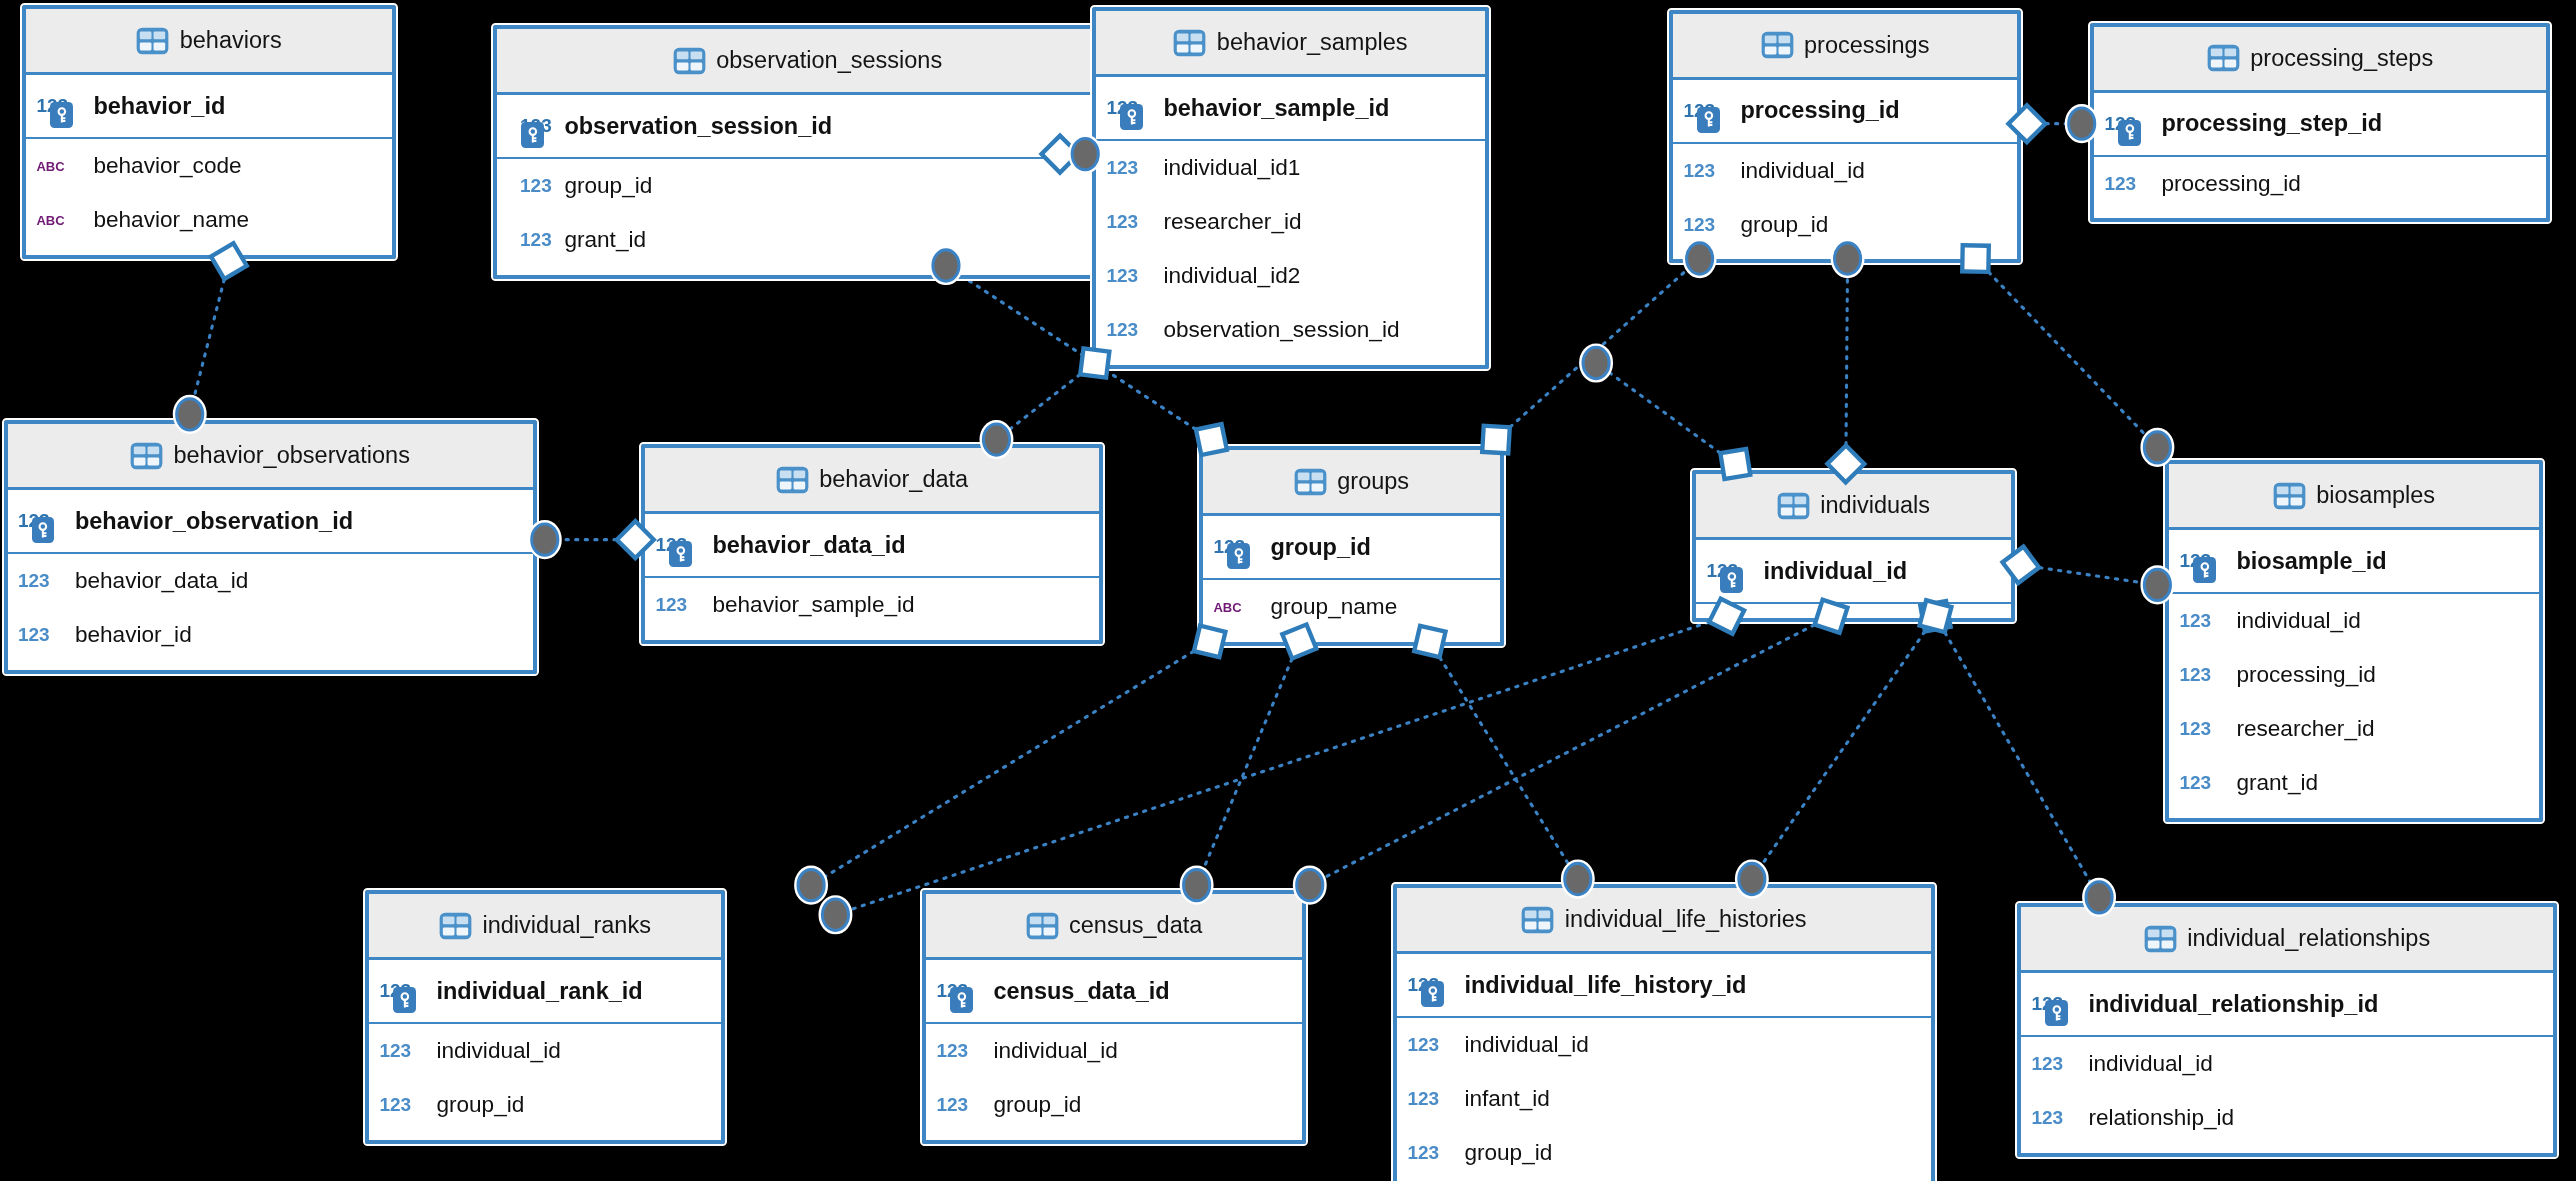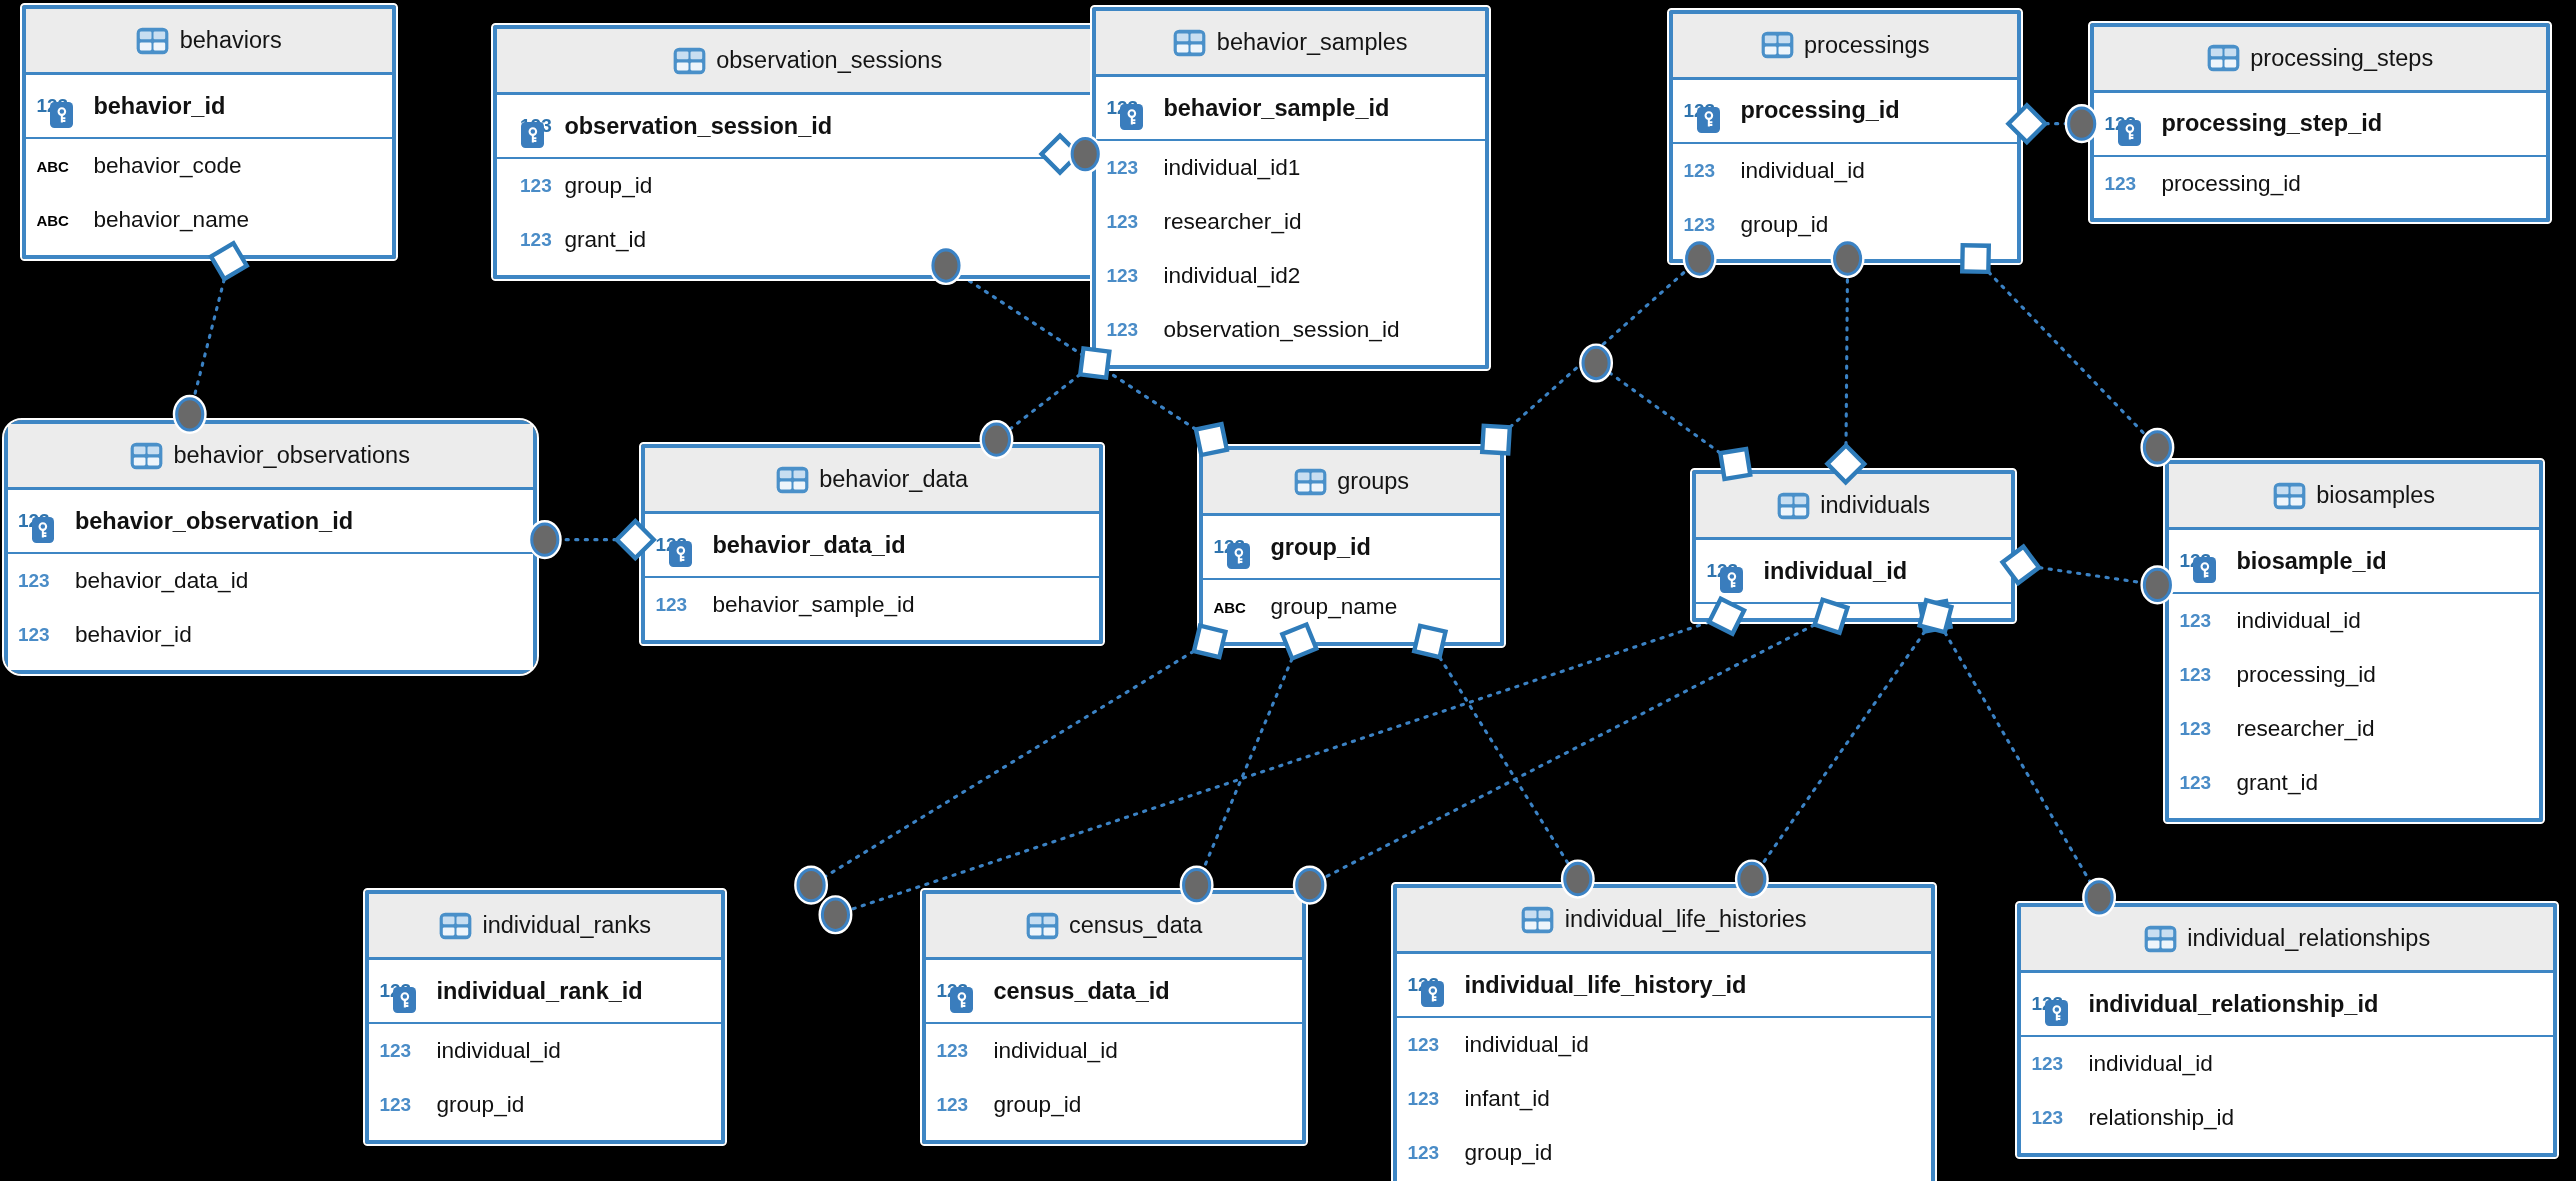--- a/index.html
+++ b/index.html
@@ -16,21 +16,21 @@
   .t-title{font-size:23.5px;color:#141414;}
   .t-icon{display:inline-flex;width:33px;height:28px;}
   .t-icon svg{width:33px;height:28px;}
   .pk-row{height:64px;display:flex;align-items:center;border-bottom:2.6px solid #3e86c4;
           background:#fff;padding-left:10.4px;box-sizing:border-box;}
   .t-body{padding-bottom:7.8px;background:#fff;}
   .f-row{height:54px;display:flex;align-items:center;padding-left:10.4px;box-sizing:border-box;}
   .f-icon{width:57px;flex:0 0 57px;display:inline-block;position:relative;}
   .n123{font-weight:bold;font-size:19px;color:#4a8cc7;letter-spacing:0px;}
   .pk-row .n123{color:#2f74ae;}
-  .abc{font-weight:bold;font-size:15px;color:#000000;}
+  .abc{font-weight:bold;font-size:13px;color:#701a75;}
   .key-badge{position:absolute;left:14px;top:7px;width:22.6px;height:26px;background:#3a7dbd;
              border-radius:4.4px;display:flex;align-items:center;justify-content:center;}
   .key-badge svg{width:15.7px;height:19px;}
   .f-name{font-size:22.6px;color:#111;white-space:nowrap;}
   .pk-row .f-name{font-weight:bold;font-size:23.5px;}
 </style>
 </head>
 <body>
 
 <div id="canvas">
@@ -243,21 +243,21 @@
       <span class="f-name">processing_step_id</span>
     </div>
     <div class="t-body" style="padding-bottom: 7.8px;">
   <div class="f-row">
     <span class="f-icon"><span class="n123">123</span></span>
     <span class="f-name">processing_id</span>
   </div>
 </div>
   </div>
 
-  <div class="db-table" style="left: 3.5px; top: 420px; width: 533px; border-radius: 18px;">
+  <div class="db-table" style="left: 3.5px; top: 420px; width: 533px;">
     <div class="t-header">
       <span class="t-icon">
         <svg viewBox="0 0 26 22">
           <rect x="0.5" y="0.5" width="25" height="21" rx="4.5" fill="#4a90c9"></rect>
           <rect x="3" y="3.5" width="9.2" height="6.2" rx="1" fill="#c8def1"></rect>
           <rect x="13.8" y="3.5" width="9.2" height="6.2" rx="1" fill="#c8def1"></rect>
           <rect x="3" y="12.2" width="9.2" height="6.2" rx="1" fill="#eef5fb"></rect>
           <rect x="13.8" y="12.2" width="9.2" height="6.2" rx="1" fill="#eef5fb"></rect>
         </svg>
       </span>

